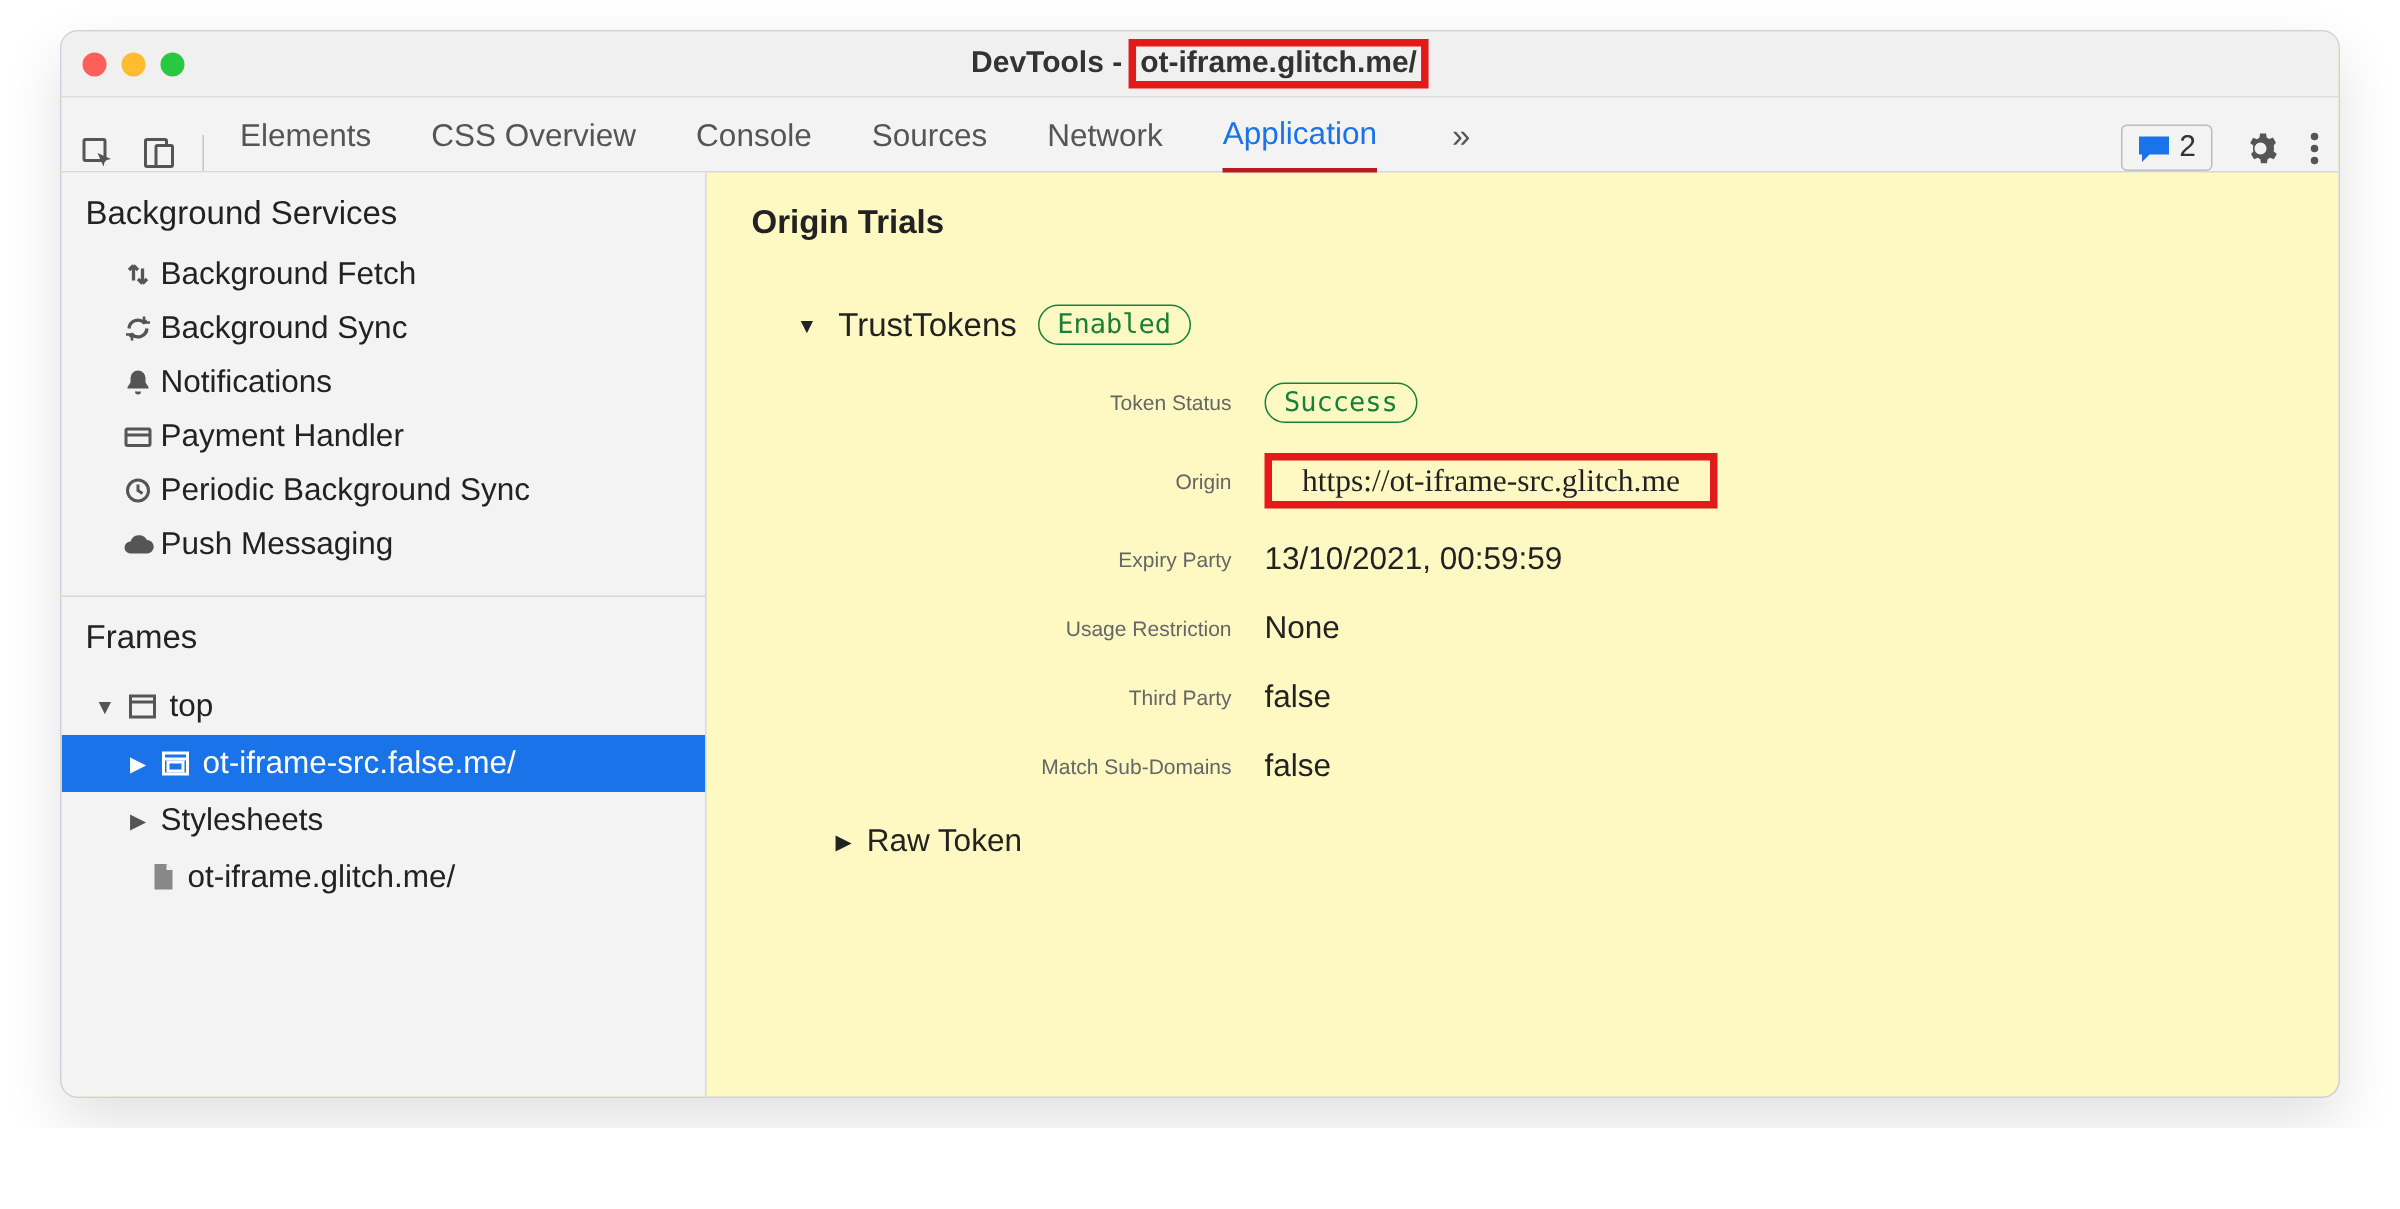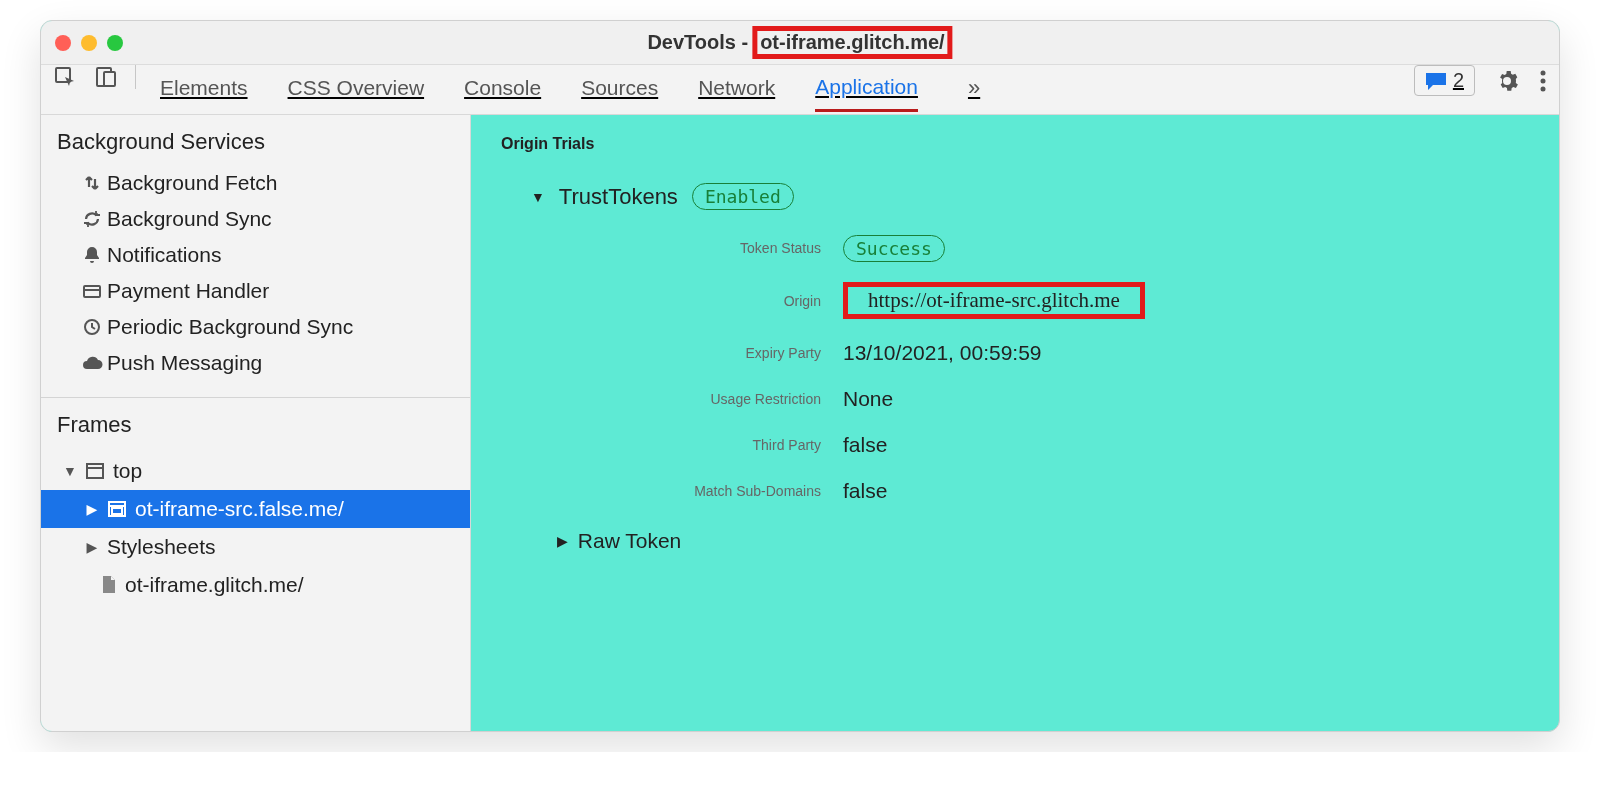--- a/index.html
+++ b/index.html
@@ -10,21 +10,21 @@
     justify-content: center;
     align-items: flex-start;
     padding: 20px;
   }
   .window {
     width: 1520px;
     border: 1px solid #d0d0d0;
     border-radius: 12px;
     overflow: hidden;
     box-shadow: 0 16px 40px rgba(0,0,0,0.12);
-    background: #5eead4;
+    background: #fef9c3;
   }
   
   .titlebar {
     height: 44px;
     background: #f0f0f0;
     border-bottom: 1px solid #dcdcdc;
     display: flex;
     align-items: center;
     position: relative;
     padding: 0 14px;
@@ -48,23 +48,22 @@
     border: 5px solid #e21a1a;
     padding: 0 3px;
     margin-left: 4px;
   }
   
   .tabsbar {
     height: 50px;
     background: #f3f3f3;
     border-bottom: 1px solid #d8d8d8;
     display: flex;
-    align-items: flex-start;
+    align-items: flex-end;
     padding: 0 12px;
-    text-decoration: underline;
   }
   .tool-left { display: flex; align-items: center; gap: 18px; padding-right: 18px; border-right: 1px solid #c6c6c6; margin-right: 24px;}
   .tabs { display: flex; align-items: center; gap: 40px; flex: 1; }
   .tab {
     font-size: 21px;
     color: #555;
     padding: 10px 0;
     cursor: pointer;
   }
   .tab.active {
@@ -122,21 +121,21 @@
   .tree-row.selected .disclosure { color: #fff; }
   .icon { display:inline-flex; }
   
   .main {
     flex: 1;
     padding: 20px 30px;
     font-size: 21px;
     color: #222;
     overflow: auto;
   }
-  .section-head { font-weight: 700; font-size: 16px; margin-bottom: 30px; }
+  .section-head { font-weight: 700; font-size: 22px; margin-bottom: 42px; }
   .trial-row { display: flex; align-items: center; gap: 14px; margin-bottom: 26px; padding-left: 30px; }
   .trial-name { font-size: 22px; }
   .badge {
     font-family: ui-monospace, Menlo, monospace;
     color: #188038;
     border: 1.5px solid #188038;
     border-radius: 14px;
     padding: 2px 12px;
     font-size: 18px;
   }

